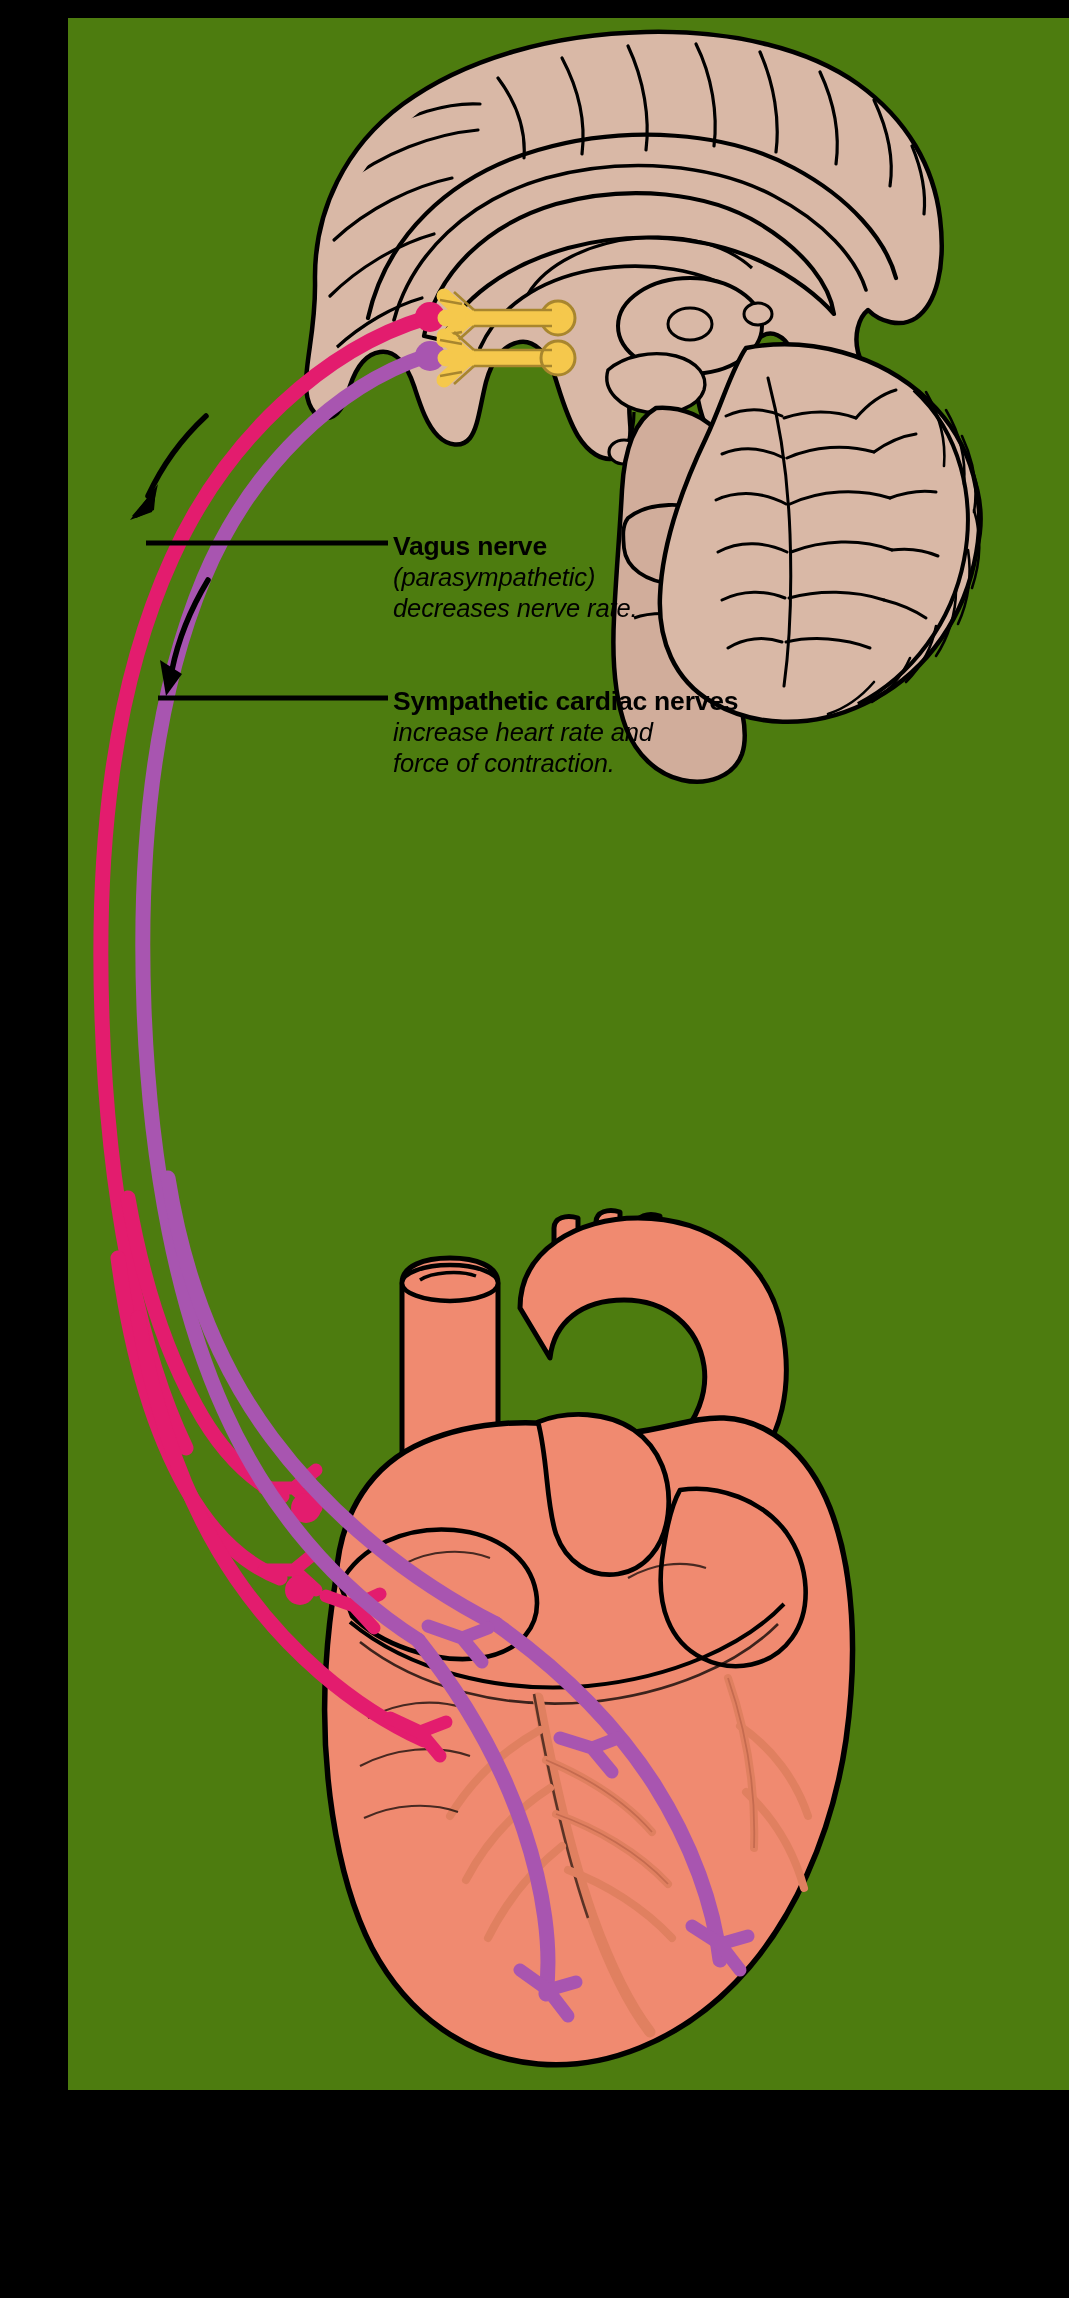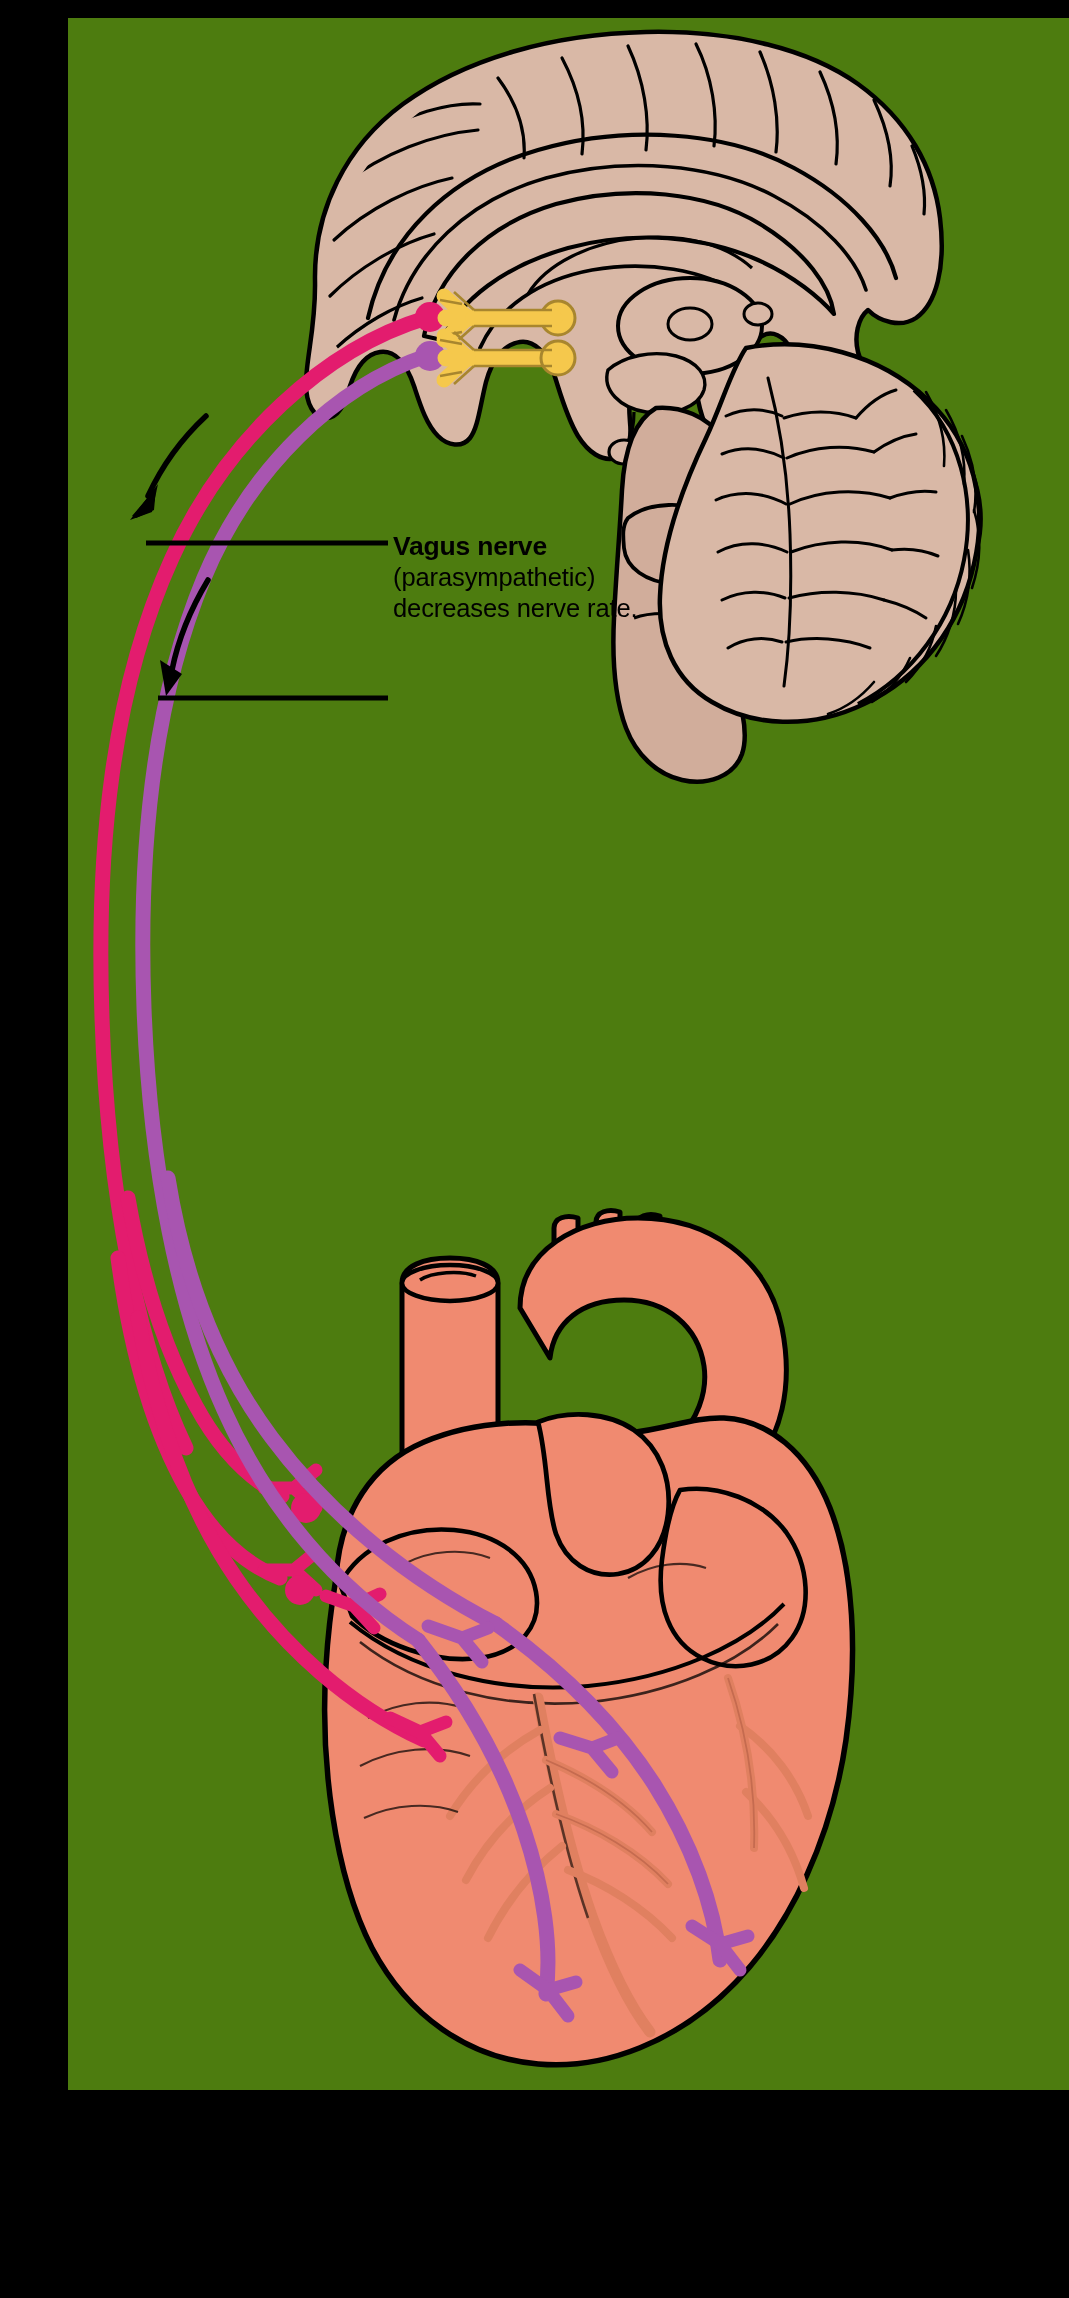--- a/index.html
+++ b/index.html
@@ -2,21 +2,21 @@
 <html><head>
 <meta charset="utf-8">
 <style>
   html,body{margin:0;padding:0;background:#000;}
   body{width:1069px;height:2298px;overflow:hidden;font-family:"Liberation Sans",sans-serif;}
   #frame{position:relative;width:1069px;height:2298px;background:#000;}
   #canvas{position:absolute;left:20px;top:18px;width:1030px;height:2072px;background:#4d7c0f;overflow:hidden;margin-left:48px;}
   #art{position:absolute;left:0;top:0;width:1030px;height:2072px;}
   .label-block{position:absolute;color:#000;}
   .lbl-title{font-size:26.5px;font-weight:bold;line-height:1.16;letter-spacing:-0.2px;white-space:nowrap;}
-  .lbl-line{font-size:25.5px;font-weight:normal;line-height:1.22;letter-spacing:-0.1px;white-space:nowrap;}
+  .lbl-line{font-size:25.5px;font-weight:normal;line-height:1.22;letter-spacing:-0.1px;white-space:nowrap;font-style:italic;}
   #vagus-label{left:325px;top:513px;}
   #symp-label{left:325px;top:668px;}
 </style>
 </head>
 <body>
 
 <div id="frame">
   <div id="canvas">
 
     <svg id="art" viewBox="0 0 1030 2072" xmlns="http://www.w3.org/2000/svg">
@@ -348,15 +348,20 @@
       </g>
 
     </svg>
 
     <div class="label-block" id="vagus-label">
       <div class="lbl-title">Vagus nerve</div>
       <div class="lbl-line">(parasympathetic)</div>
       <div class="lbl-line">decreases nerve rate.</div>
     </div>
 
+    <div class="label-block" id="symp-label">
+      <div class="lbl-title">Sympathetic cardiac nerves</div>
+      <div class="lbl-line">increase heart rate and</div>
+      <div class="lbl-line">force of contraction.</div>
+    </div>
 
   </div>
 </div>
 
 </body></html>

